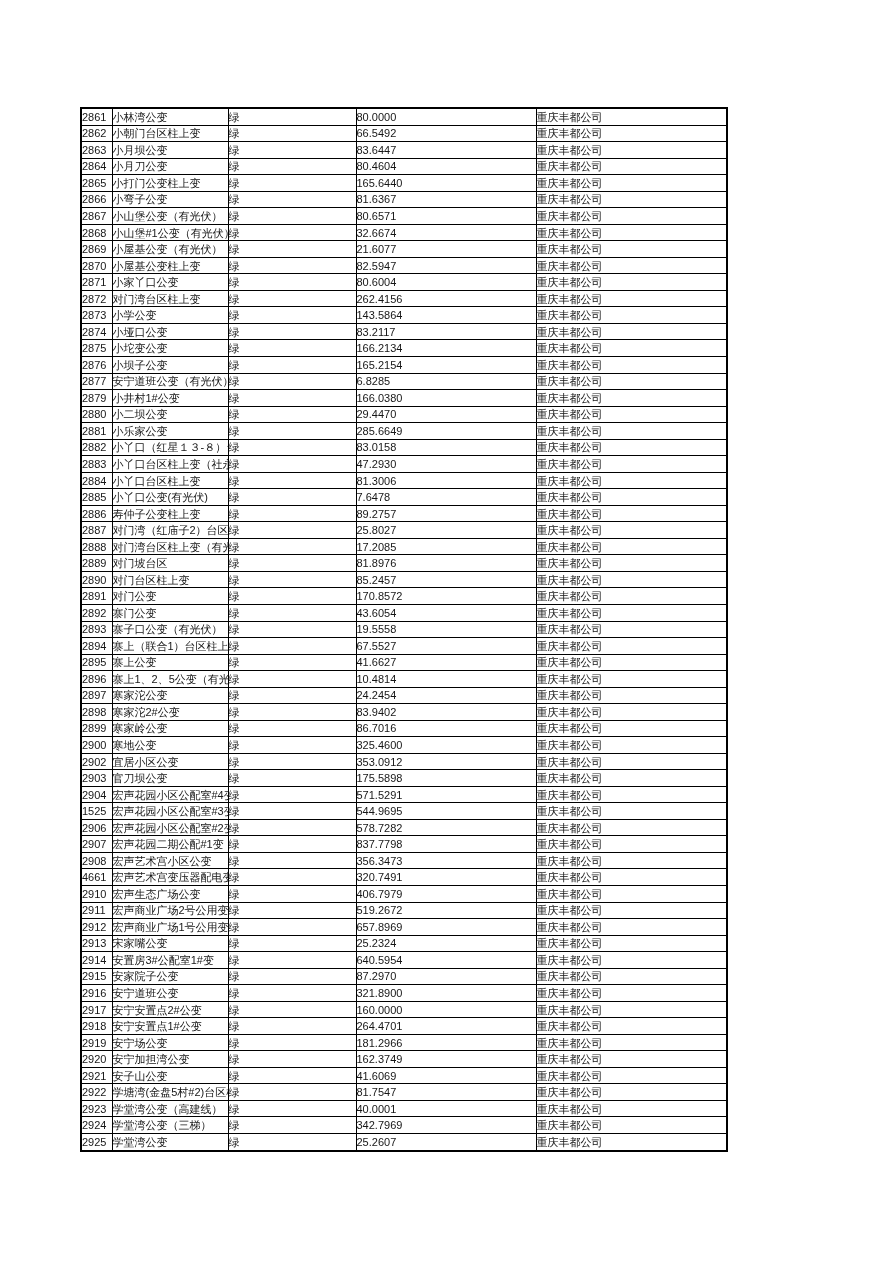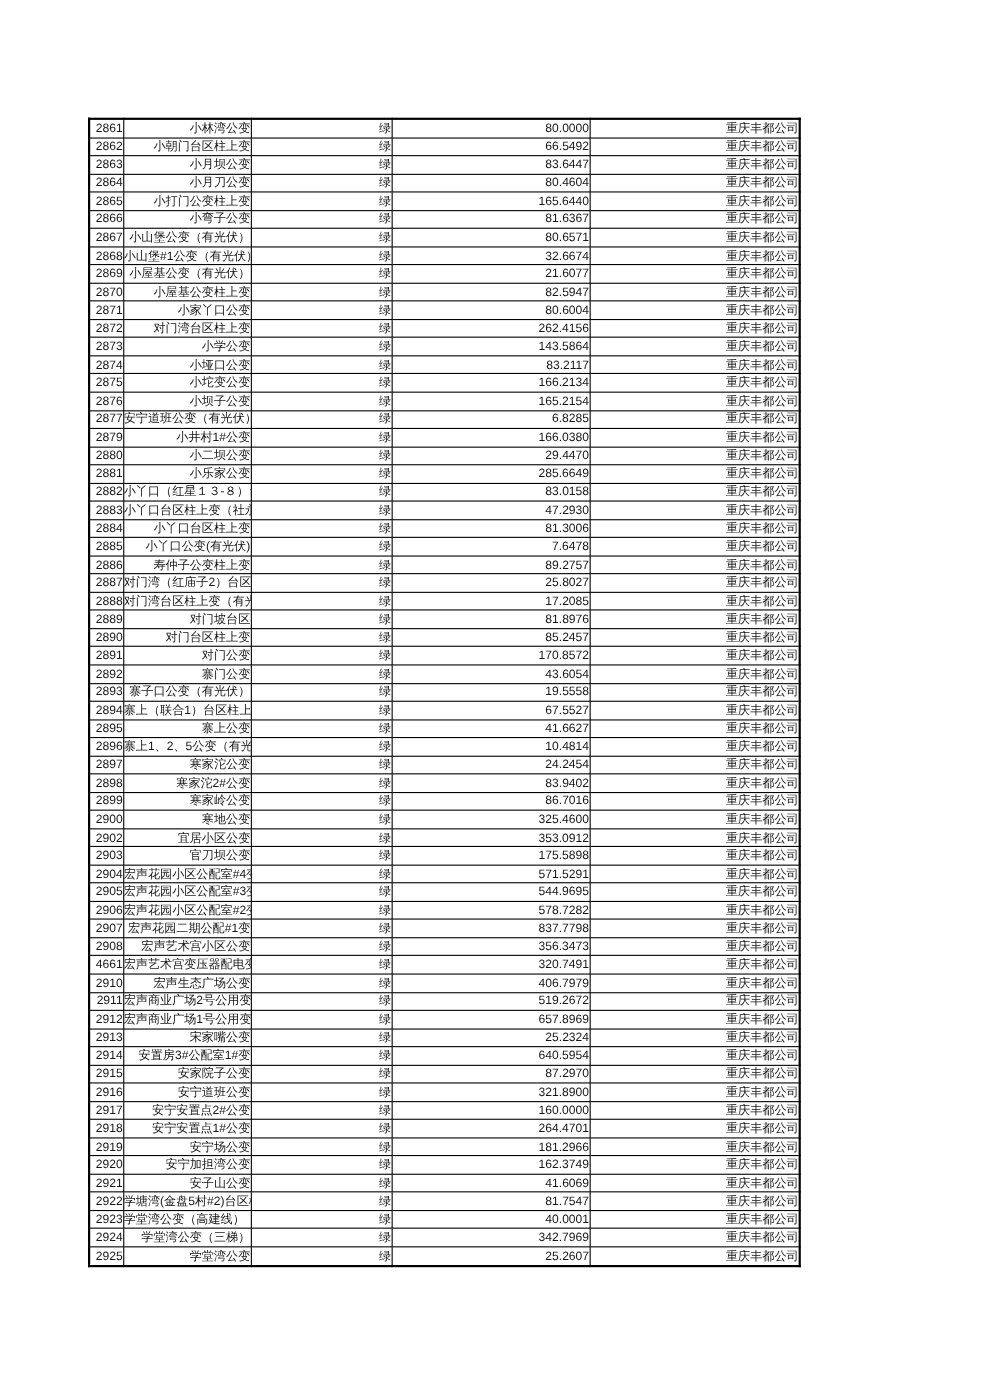--- a/index.html
+++ b/index.html
@@ -7,21 +7,20 @@
     padding: 0;
     background: #ffffff;
     font-family: "Liberation Sans", sans-serif;
   }
   .page {
     position: relative;
     width: 892px;
     height: 1262px;
     background: #ffffff;
     overflow: hidden;
-    text-align: right;
   }
   table.grid {
     position: absolute;
     left: 80px;
     top: 107px;
     width: 646px;
     height: 1045px;
     border-collapse: collapse;
     table-layout: fixed;
     border: 2px solid #000000;
@@ -392,21 +391,21 @@
 
   <tr>
     <td class="c-id">2904</td>
     <td class="c-name">宏声花园小区公配室#4变</td>
     <td class="c-status">绿</td>
     <td class="c-value">571.5291</td>
     <td class="c-company">重庆丰都公司</td>
   </tr>
 
   <tr>
-    <td class="c-id">2905</td>
+    <td class="c-id">1525</td>
     <td class="c-name">宏声花园小区公配室#3变</td>
     <td class="c-status">绿</td>
     <td class="c-value">544.9695</td>
     <td class="c-company">重庆丰都公司</td>
   </tr>
 
   <tr>
     <td class="c-id">2906</td>
     <td class="c-name">宏声花园小区公配室#2变</td>
     <td class="c-status">绿</td>

